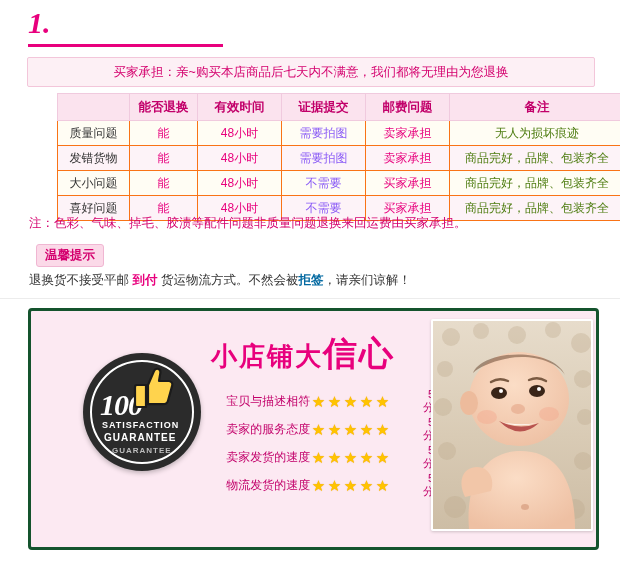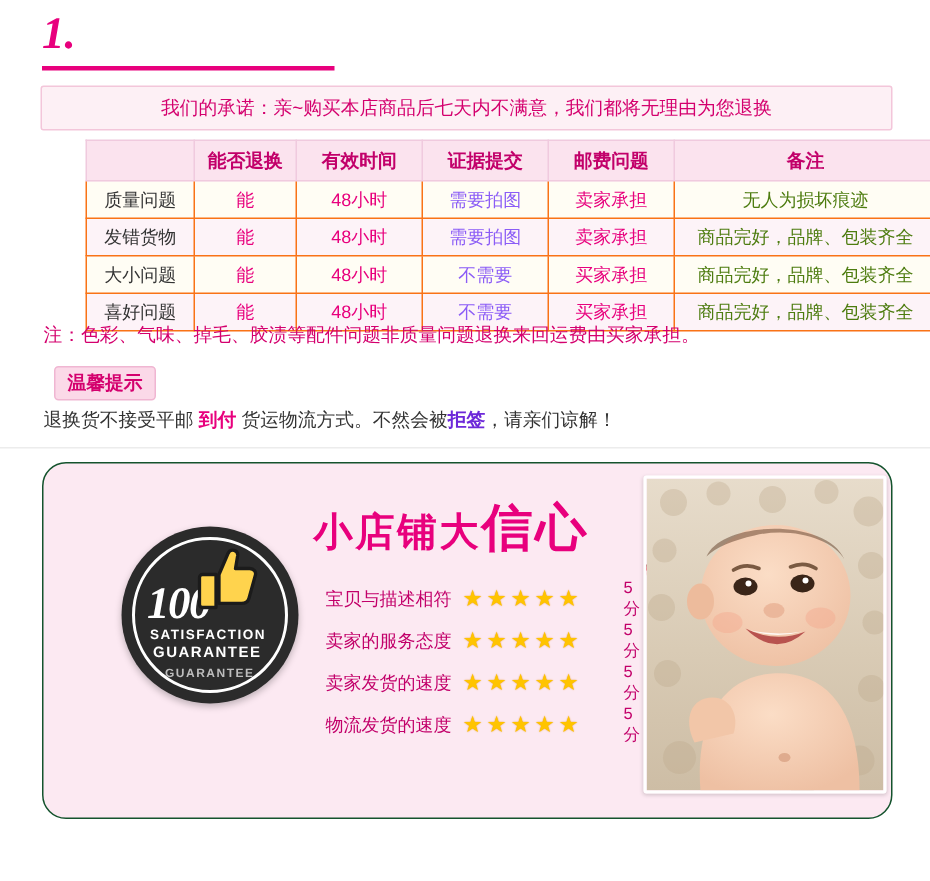--- a/index.html
+++ b/index.html
@@ -135,42 +135,43 @@
   }
   .tips-line {
     position: absolute;
     left: 29px;
     top: 272px;
     font-size: 12.5px;
     color: #333333;
     white-space: nowrap;
   }
   .tips-line .hl-pink { color: #e8007d; font-weight: bold; }
-  .tips-line .hl-red { color: #6d28d9; font-weight: bold; }
+  .tips-line .hl-red { color: #0369a1; font-weight: bold; }
 
   .divider {
     position: absolute;
     left: 0px;
     top: 298px;
     width: 620px;
     height: 1px;
     background: #ececec;
   }
 
   
   .panel {
     position: absolute;
     left: 28px;
     top: 308px;
     width: 565px;
     height: 236px;
     background: #fce9f2;
-    border: 1px solid #14532d;
-    border-radius: 16px;
+    border: 3px solid #14532d;
+    border-radius: 4px;
     overflow: hidden;
+    text-align: right;
   }
   .panel-title {
     position: absolute;
     left: 180px;
     top: 20px;
     font-size: 26px;
     font-weight: bold;
     color: #e8007d;
     letter-spacing: 2px;
     white-space: nowrap;
@@ -318,21 +319,21 @@
 </head>
 <body>
 
 <div class="page">
 
   <div class="sec1-head">
     <span class="sec1-num">1.</span>
   </div>
   <div class="sec1-underline"></div>
 
-  <div class="promise">我们的承诺：亲~购买本店商品后七天内不满意，我们都将无理由为您退换</div>
+  <div class="promise">买家承担：亲~购买本店商品后七天内不满意，我们都将无理由为您退换</div>
 
   <table class="tbl">
     <colgroup>
       <col class="col-1">
         <col class="col-2">
         <col class="col-3">
       <col class="col-4">
         <col class="col-5">
         <col class="col-6">
     </colgroup>

